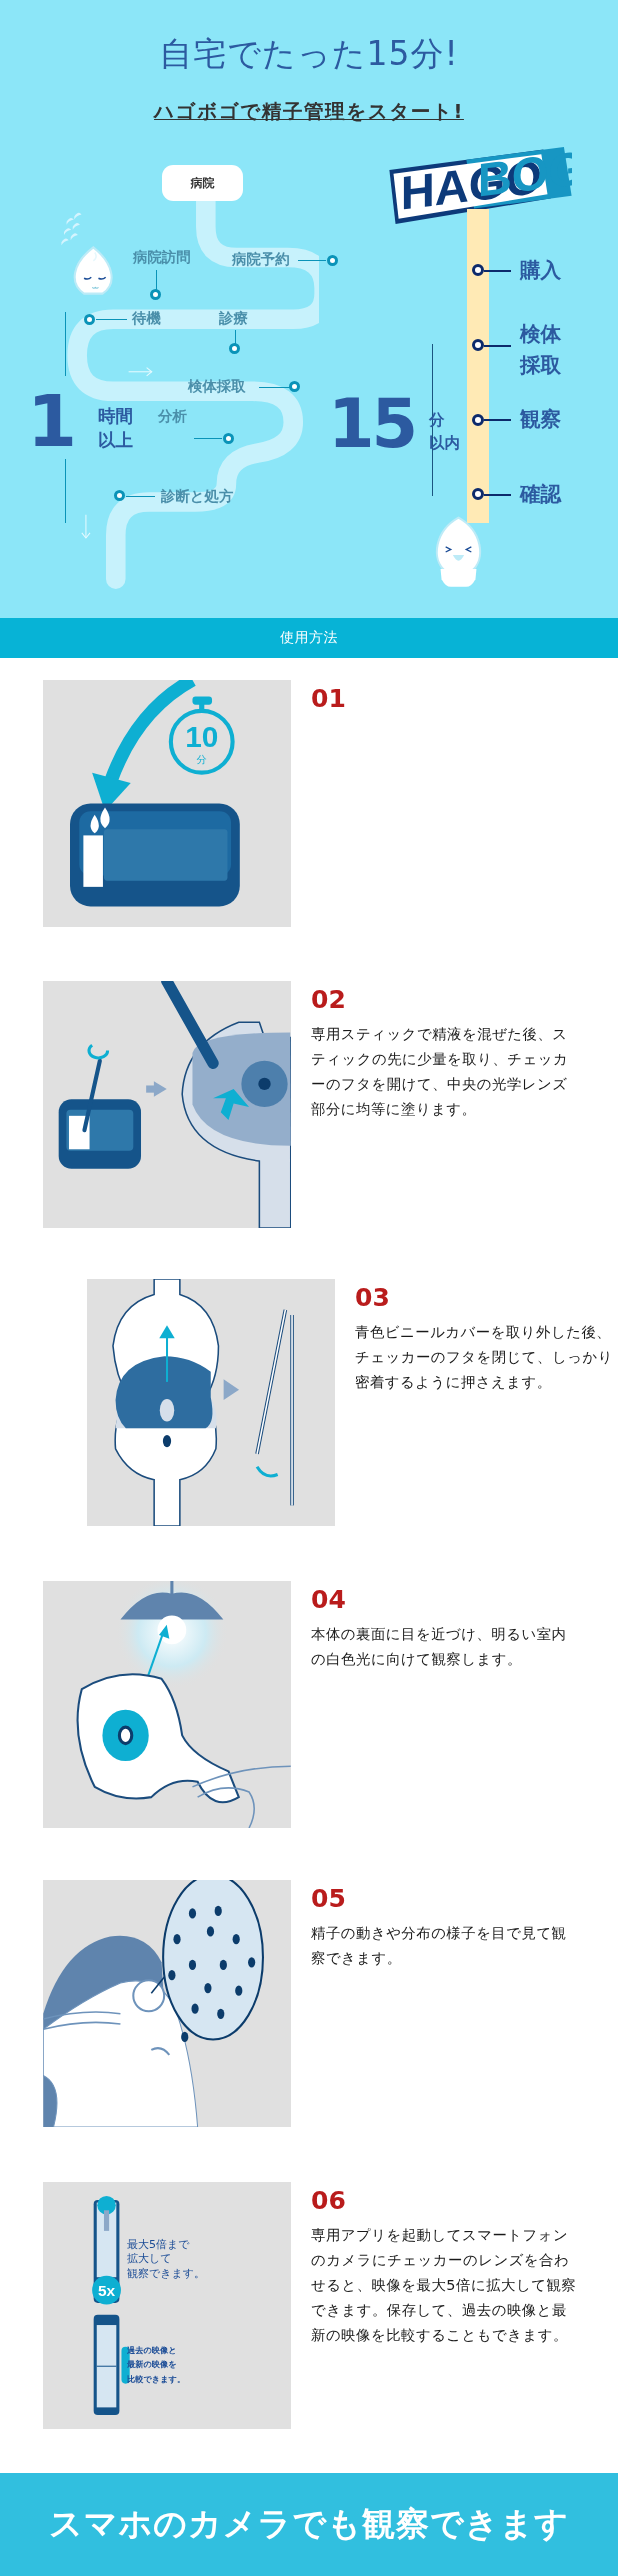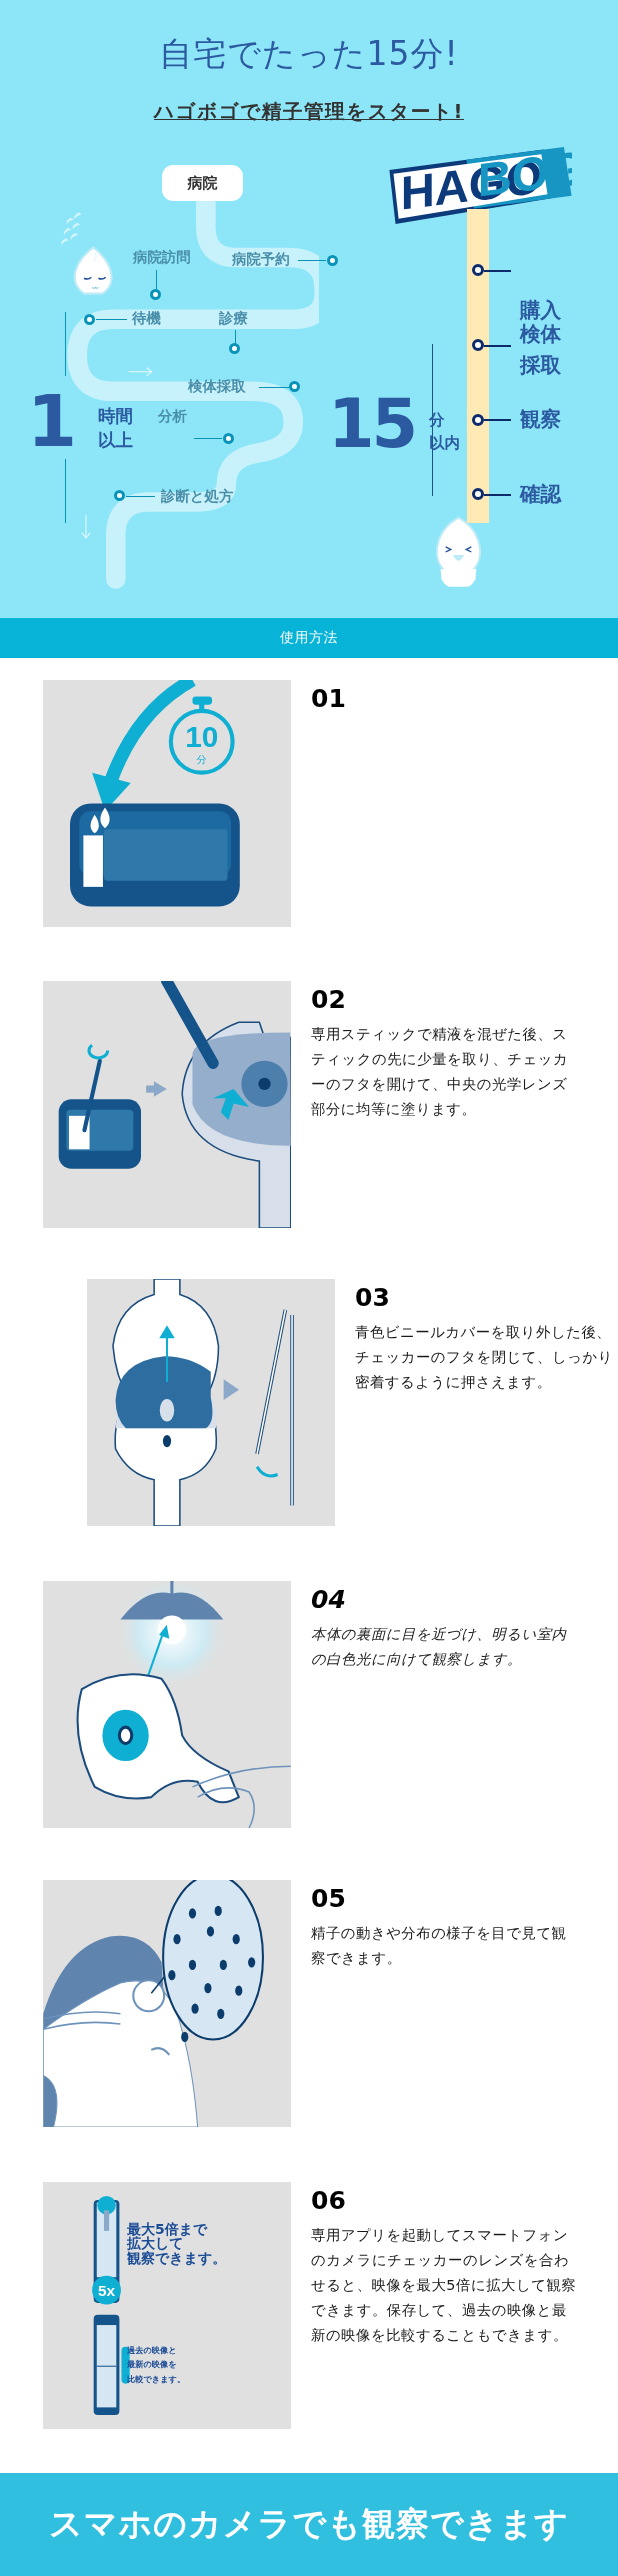--- a/index.html
+++ b/index.html
@@ -4,21 +4,21 @@
 <style>
   * { box-sizing: border-box; margin: 0; padding: 0; }
   html, body { width: 618px; background: #ffffff; }
   body { font-family: "DejaVu Sans", "Liberation Sans", sans-serif; color: #1c1c1c; position: relative; height: 3091px; overflow: hidden; }
 
   
   .hero { position: absolute; left: 0; top: 0; width: 618px; height: 618px; background: #8CE6F8; overflow: hidden; }
   .hero-title { position: absolute; left: 0; top: 32px; width: 618px; text-align: center; font-size: 33px; font-weight: normal; color: #2C5AA0; letter-spacing: 1px; }
   .hero-sub { position: absolute; left: 0; top: 98px; width: 618px; text-align: center; font-size: 19.6px; font-weight: bold; color: #333333; letter-spacing: 1.5px; text-decoration: underline; }
 
-  .hosp-box { position: absolute; left: 162px; top: 165px; width: 81px; height: 36px; background: #ffffff; border-radius: 11.3px; display: flex; align-items: center; justify-content: center; font-size: 15px; font-weight: bold; color: #333; }
+  .hosp-box { position: absolute; left: 162px; top: 165px; width: 81px; height: 36px; background: #ffffff; border-radius: 11.3px; display: flex; align-items: center; justify-content: center; font-size: 12px; font-weight: bold; color: #333; }
 
   .route-label { position: absolute; font-size: 14.4px; font-weight: bold; color: #4A8FAA; white-space: nowrap; }
   .route-dot { position: absolute; width: 11.3px; height: 11.3px; border-radius: 50%; background: #fff; border: 3.1px solid #0A93B8; }
   .route-line { position: absolute; background: #0A93B8; }
 
   .big-num { position: absolute; font-weight: bold; color: #2C5AA0; line-height: 1; }
   .unit { position: absolute; font-weight: bold; color: #2C5AA0; line-height: 1.15; padding-left: 36px; }
 
   .vline { position: absolute; width: 1px; background: #0A93B8; }
   .vline-dark { position: absolute; width: 1px; background: #1B5580; }
@@ -28,21 +28,21 @@
   .hg-dot { position: absolute; left: 472px; width: 12.4px; height: 12.4px; border-radius: 50%; background: #fff; border: 3.1px solid #0D2A6B; }
   .hg-line { position: absolute; left: 484px; width: 27px; height: 1.5px; background: #0D2A6B; }
   .hg-label { position: absolute; left: 520px; font-size: 20.6px; font-weight: bold; color: #2C5AA0; line-height: 1.2; }
 
   
   .band { position: absolute; left: 0; top: 618px; width: 618px; height: 40px; background: #07B3D6; color: #ffffff; font-size: 14px; display: flex; align-items: center; justify-content: center; letter-spacing: 0.5px; }
 
   
   .step { position: absolute; left: 0; width: 618px; height: 247px; }
   .step-img { position: absolute; left: 43px; top: 0; width: 248px; height: 247px; background: #E0E0E0; overflow: hidden; }
-  .step-num { position: absolute; left: 311px; top: 6.2px; font-size: 25px; font-weight: bold; color: #000000; line-height: 1; }
+  .step-num { position: absolute; left: 311px; top: 6.2px; font-size: 25px; font-weight: bold; color: #b91c1c; line-height: 1; }
   .step-text { position: absolute; left: 311px; top: 41px; width: 268px; font-size: 14.4px; line-height: 25px; color: #1a1a1a; letter-spacing: 0.5px; }
 
   
   .banner2 { position: absolute; left: 0; top: 2473px; width: 618px; height: 103px; background: #31BFDF; display: flex; align-items: center; justify-content: center; color: #fff; font-size: 33px; font-weight: bold; letter-spacing: 1px; }
 </style>
 </head>
 <body>
 
 <section class="hero">
   <h1 class="hero-title">自宅でたった15分!</h1>
@@ -114,21 +114,21 @@
     <polygon points="150,25 340,0 355,95 165,120" fill="#1796C3"></polygon>
     <polygon points="8,52 296,14 308,92 18,140" fill="#ffffff"></polygon>
     <text x="22" y="125" font-family="Liberation Sans, sans-serif" font-weight="bold" font-size="92" fill="#0D3A7A" transform="skewY(-7)">HAGO</text>
     <text x="172" y="118" font-family="Liberation Sans, sans-serif" font-weight="bold" font-size="92" fill="#1796C3" transform="skewY(-7)">BOGO</text>
   </svg>
 
   <div class="yellow-bar"></div>
 
   <div class="hg-dot" style="top:264px;"></div>
   <div class="hg-line" style="top:270px;"></div>
-  <span class="hg-label" style="top:258px;margin-top:40px;">購入</span>
+  <span class="hg-label" style="top:258px;">購入</span>
 
   <div class="hg-dot" style="top:339px;"></div>
   <div class="hg-line" style="top:345px;"></div>
   <span class="hg-label" style="top:322px;">検体</span>
   <span class="hg-label" style="top:353px;">採取</span>
 
   <div class="hg-dot" style="top:414px;"></div>
   <div class="hg-line" style="top:419px;"></div>
   <span class="hg-label" style="top:407px;">観察</span>
 
@@ -210,21 +210,21 @@
       <line x1="385" y1="60" x2="330" y2="340" stroke="#ffffff" stroke-width="3"></line>
       <line x1="398" y1="70" x2="398" y2="440" stroke="#1B4C7D" stroke-width="7"></line>
       <line x1="398" y1="70" x2="398" y2="440" stroke="#ffffff" stroke-width="3"></line>
       <path d="M330 365 Q345 390 370 380" fill="none" stroke="#0EAFD2" stroke-width="6"></path>
     </svg>
   </div>
   <div class="step-num">03</div>
   <p class="step-text">青色ビニールカバーを取り外した後、チェッカーのフタを閉じて、しっかり密着するように押さえます。</p>
 </div>
 
-<div class="step" style="top:1581px;font-style:italic;">
+<div class="step" style="top:1581px;">
   <div class="step-img">
     <svg width="248" height="247" viewBox="0 0 481 480">
       <defs>
         <radialGradient id="glow" cx="50%" cy="50%" r="50%">
           <stop offset="0%" stop-color="#ffffff"></stop>
           <stop offset="60%" stop-color="#CDEAF3"></stop>
           <stop offset="100%" stop-color="#E0E0E0" stop-opacity="0"></stop>
         </radialGradient>
       </defs>
       <circle cx="250" cy="100" r="110" fill="url(#glow)"></circle>
@@ -284,21 +284,21 @@
       <rect x="104" y="40" width="38" height="145" fill="#D6E6F2"></rect>
       <circle cx="123" cy="45" r="18" fill="#0EAFD2"></circle>
       <rect x="118" y="55" width="10" height="40" fill="#8CA8C8"></rect>
       <circle cx="123" cy="210" r="28" fill="#0EAFD2"></circle>
       <text x="123" y="222" text-anchor="middle" font-family="Liberation Sans, sans-serif" font-weight="bold" font-size="30" fill="#ffffff">5x</text>
       <rect x="98" y="258" width="50" height="195" rx="8" fill="#15548A"></rect>
       <rect x="104" y="278" width="38" height="160" fill="#D6E6F2"></rect>
       <line x1="104" y1="358" x2="142" y2="358" stroke="#15548A" stroke-width="2"></line>
       <rect x="152" y="320" width="16" height="72" rx="8" fill="#0EAFD2"></rect>
     </svg>
-    <div style="position:absolute;left:84px;top:40px;font-size:14px;font-weight:bold;color:#1B4C96;line-height:14.4px;">
+    <div style="position:absolute;left:84px;top:56px;font-size:11px;font-weight:normal;color:#1B4C96;line-height:14.4px;">
       <div>最大5倍まで</div>
       <div>拡大して</div>
       <div>観察できます。</div>
     </div>
     <div style="position:absolute;left:84px;top:161px;font-size:8.2px;font-weight:bold;color:#1B4C96;line-height:14.4px;">
       <div>過去の映像と</div>
       <div>最新の映像を</div>
       <div>比較できます。</div>
     </div>
   </div>

